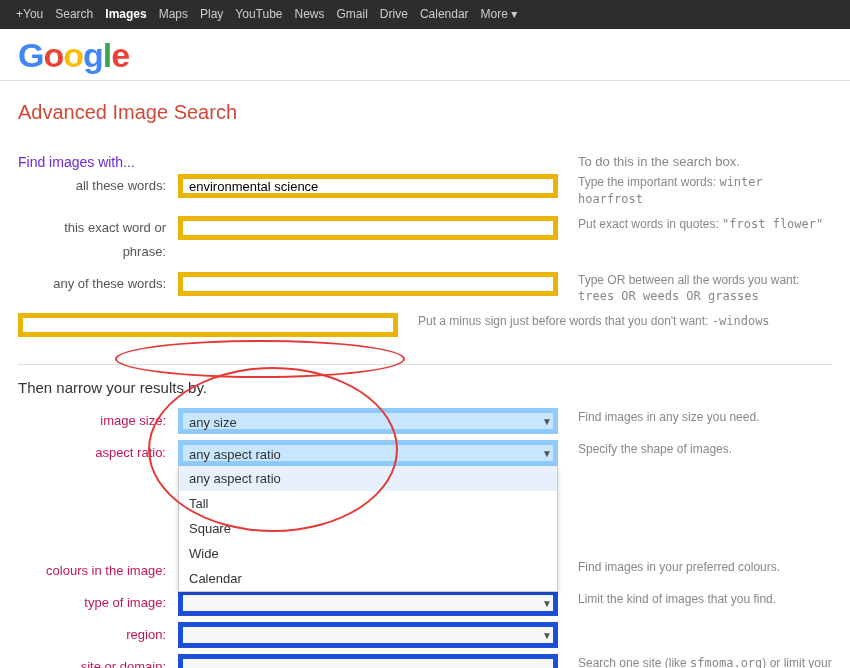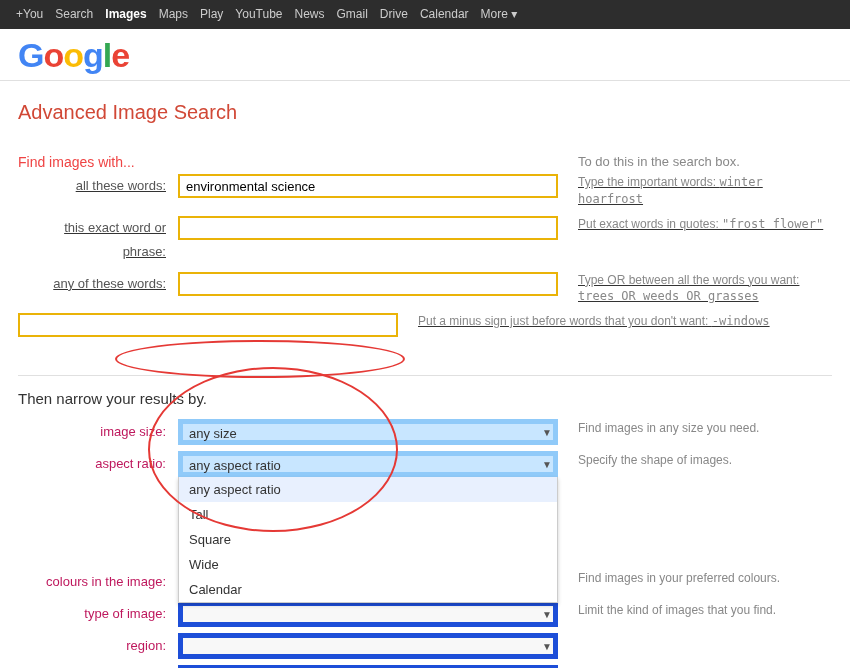--- a/index.html
+++ b/index.html
@@ -53,22 +53,21 @@
     }
 
     #page-title {
       color: #d14836;
       font-size: 20px;
       font-weight: normal;
       margin-bottom: 30px;
     }
 
     .form-section {
-      margin-bottom: 36px;
-      text-decoration: underline;
+      margin-bottom: 25px;
     }
 
     .form-row {
       display: flex;
       align-items: flex-start;
       margin-bottom: 8px;
       min-height: 26px;
     }
     .form-row .label {
       width: 160px;
@@ -79,21 +78,21 @@
       line-height: 24px;
       flex-shrink: 0;
     }
     .form-row .field {
       width: 380px;
       flex-shrink: 0;
     }
     .form-row .field input[type="text"] {
       width: 100%;
       height: 24px;
-      border: 2px solid #eab308;
+      border: 5px solid #eab308;
       padding: 2px 6px;
       font-size: 13px;
       outline: none;
     }
     .form-row .hint {
       flex: 1;
       padding-left: 20px;
       color: #888;
       font-size: 12px;
       line-height: 1.4;
@@ -244,21 +243,21 @@
     <span class="g1">G</span><span class="g2">o</span><span class="g3">o</span><span class="g4">g</span><span class="g5">l</span><span class="g6">e</span>
   </div>
 </div>
 
 <div id="main">
 
   <h1 id="page-title">Advanced Image Search</h1>
 
   <div class="headers-row">
     <div class="left-head">
-      <span style="color:#ef4444;font-size:14px;">Find images with...</span>
+      <span style="color:#6d28d9;font-size:14px;">Find images with...</span>
     </div>
     <div class="right-head">
       <span>To do this in the search box.</span>
     </div>
   </div>
 
   <div class="form-section">
 
     <div class="form-row">
       <div class="label">all these words:</div>

